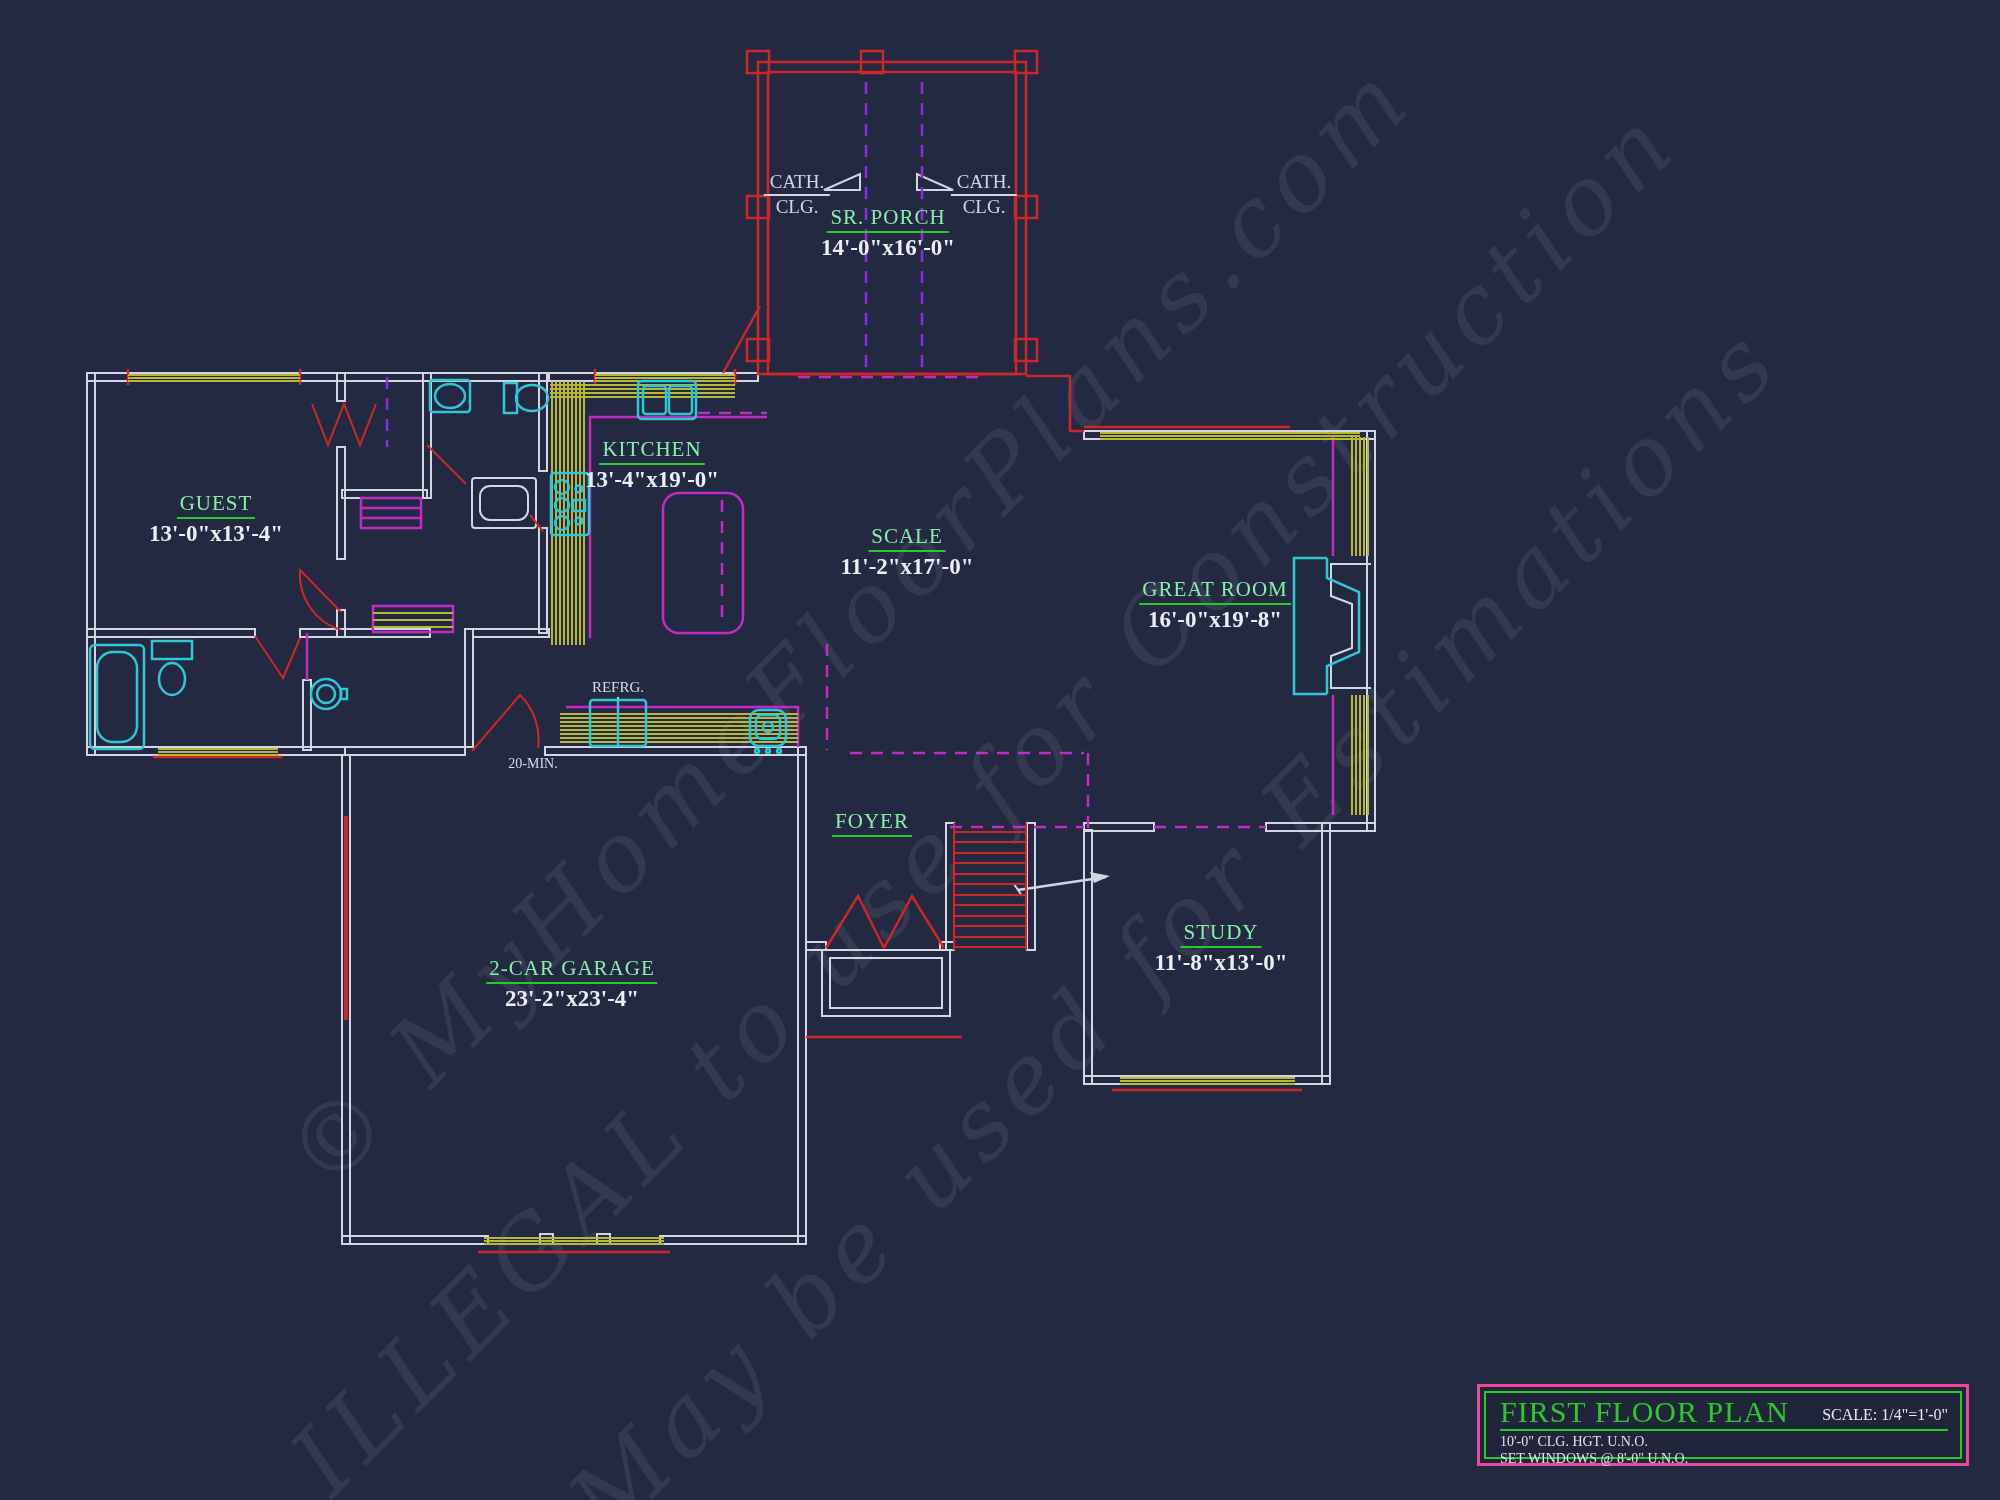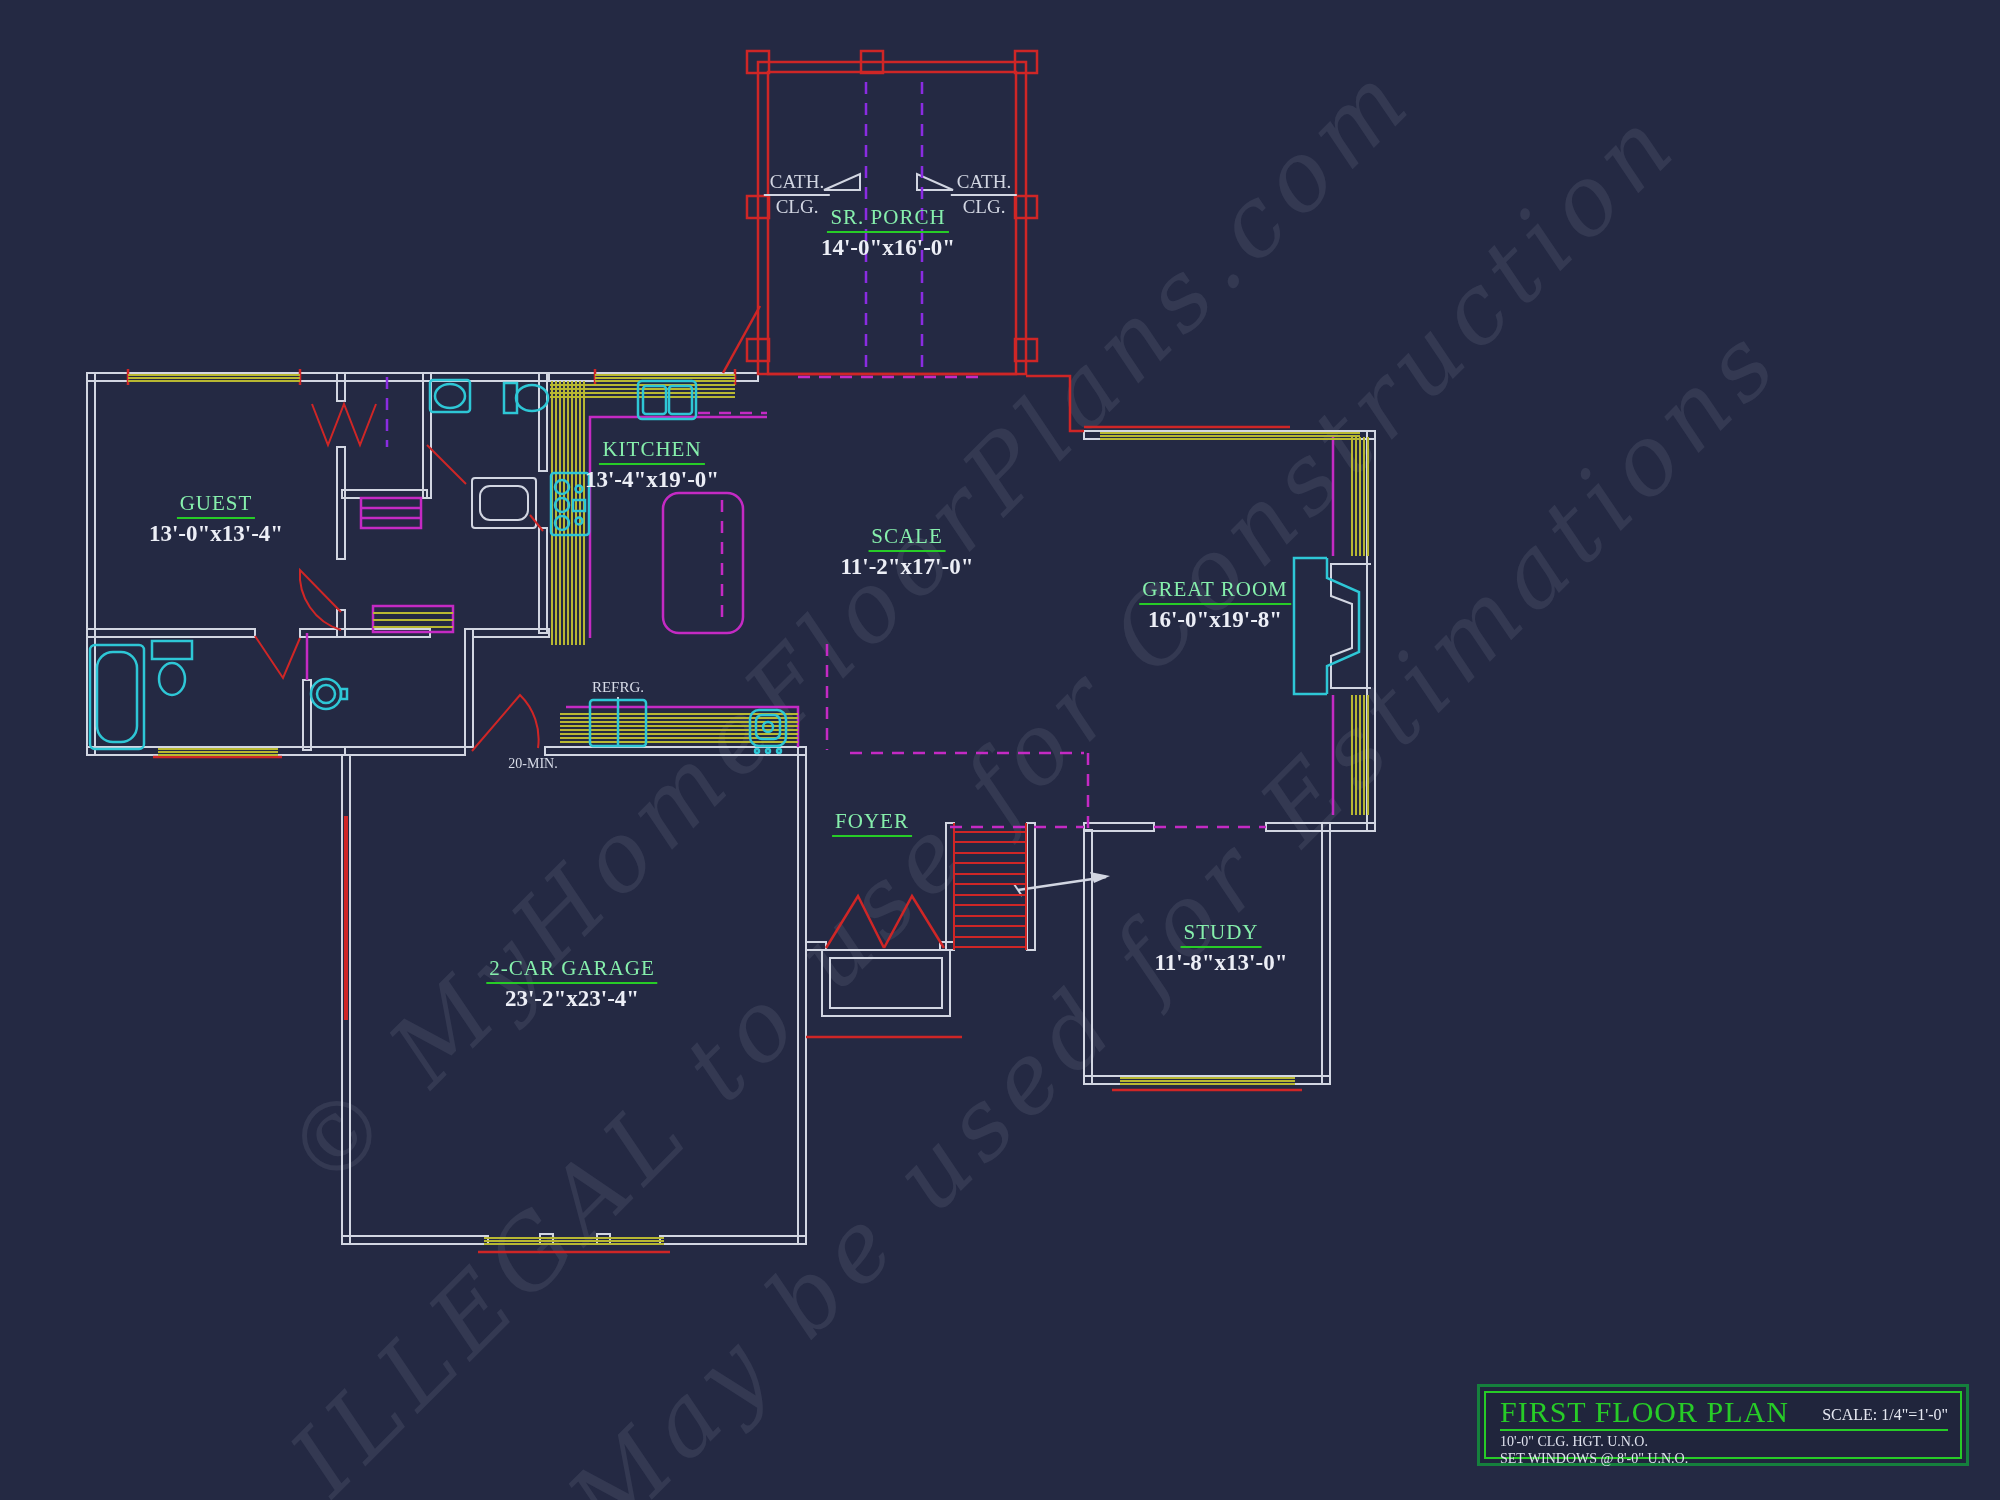--- a/index.html
+++ b/index.html
@@ -65,21 +65,21 @@
     color:#d8dce8;
     font-size:14px;
     white-space:nowrap;
   }
 
   
   .title-block{
     position:absolute;
     left:1477px;top:1384px;
     width:486px;height:76px;
-    border:3px solid #15803d;
+    border:3px solid #ec4899;
     background:#20253c;
   }
   .tb-inner{
     position:absolute;left:4px;top:4px;right:4px;bottom:4px;
     border:2px solid #27cc27;
     padding:4px 12px 4px 14px;
     box-sizing:border-box;
   }
   .tb-row{
     display:flex;justify-content:space-between;align-items:flex-end;

